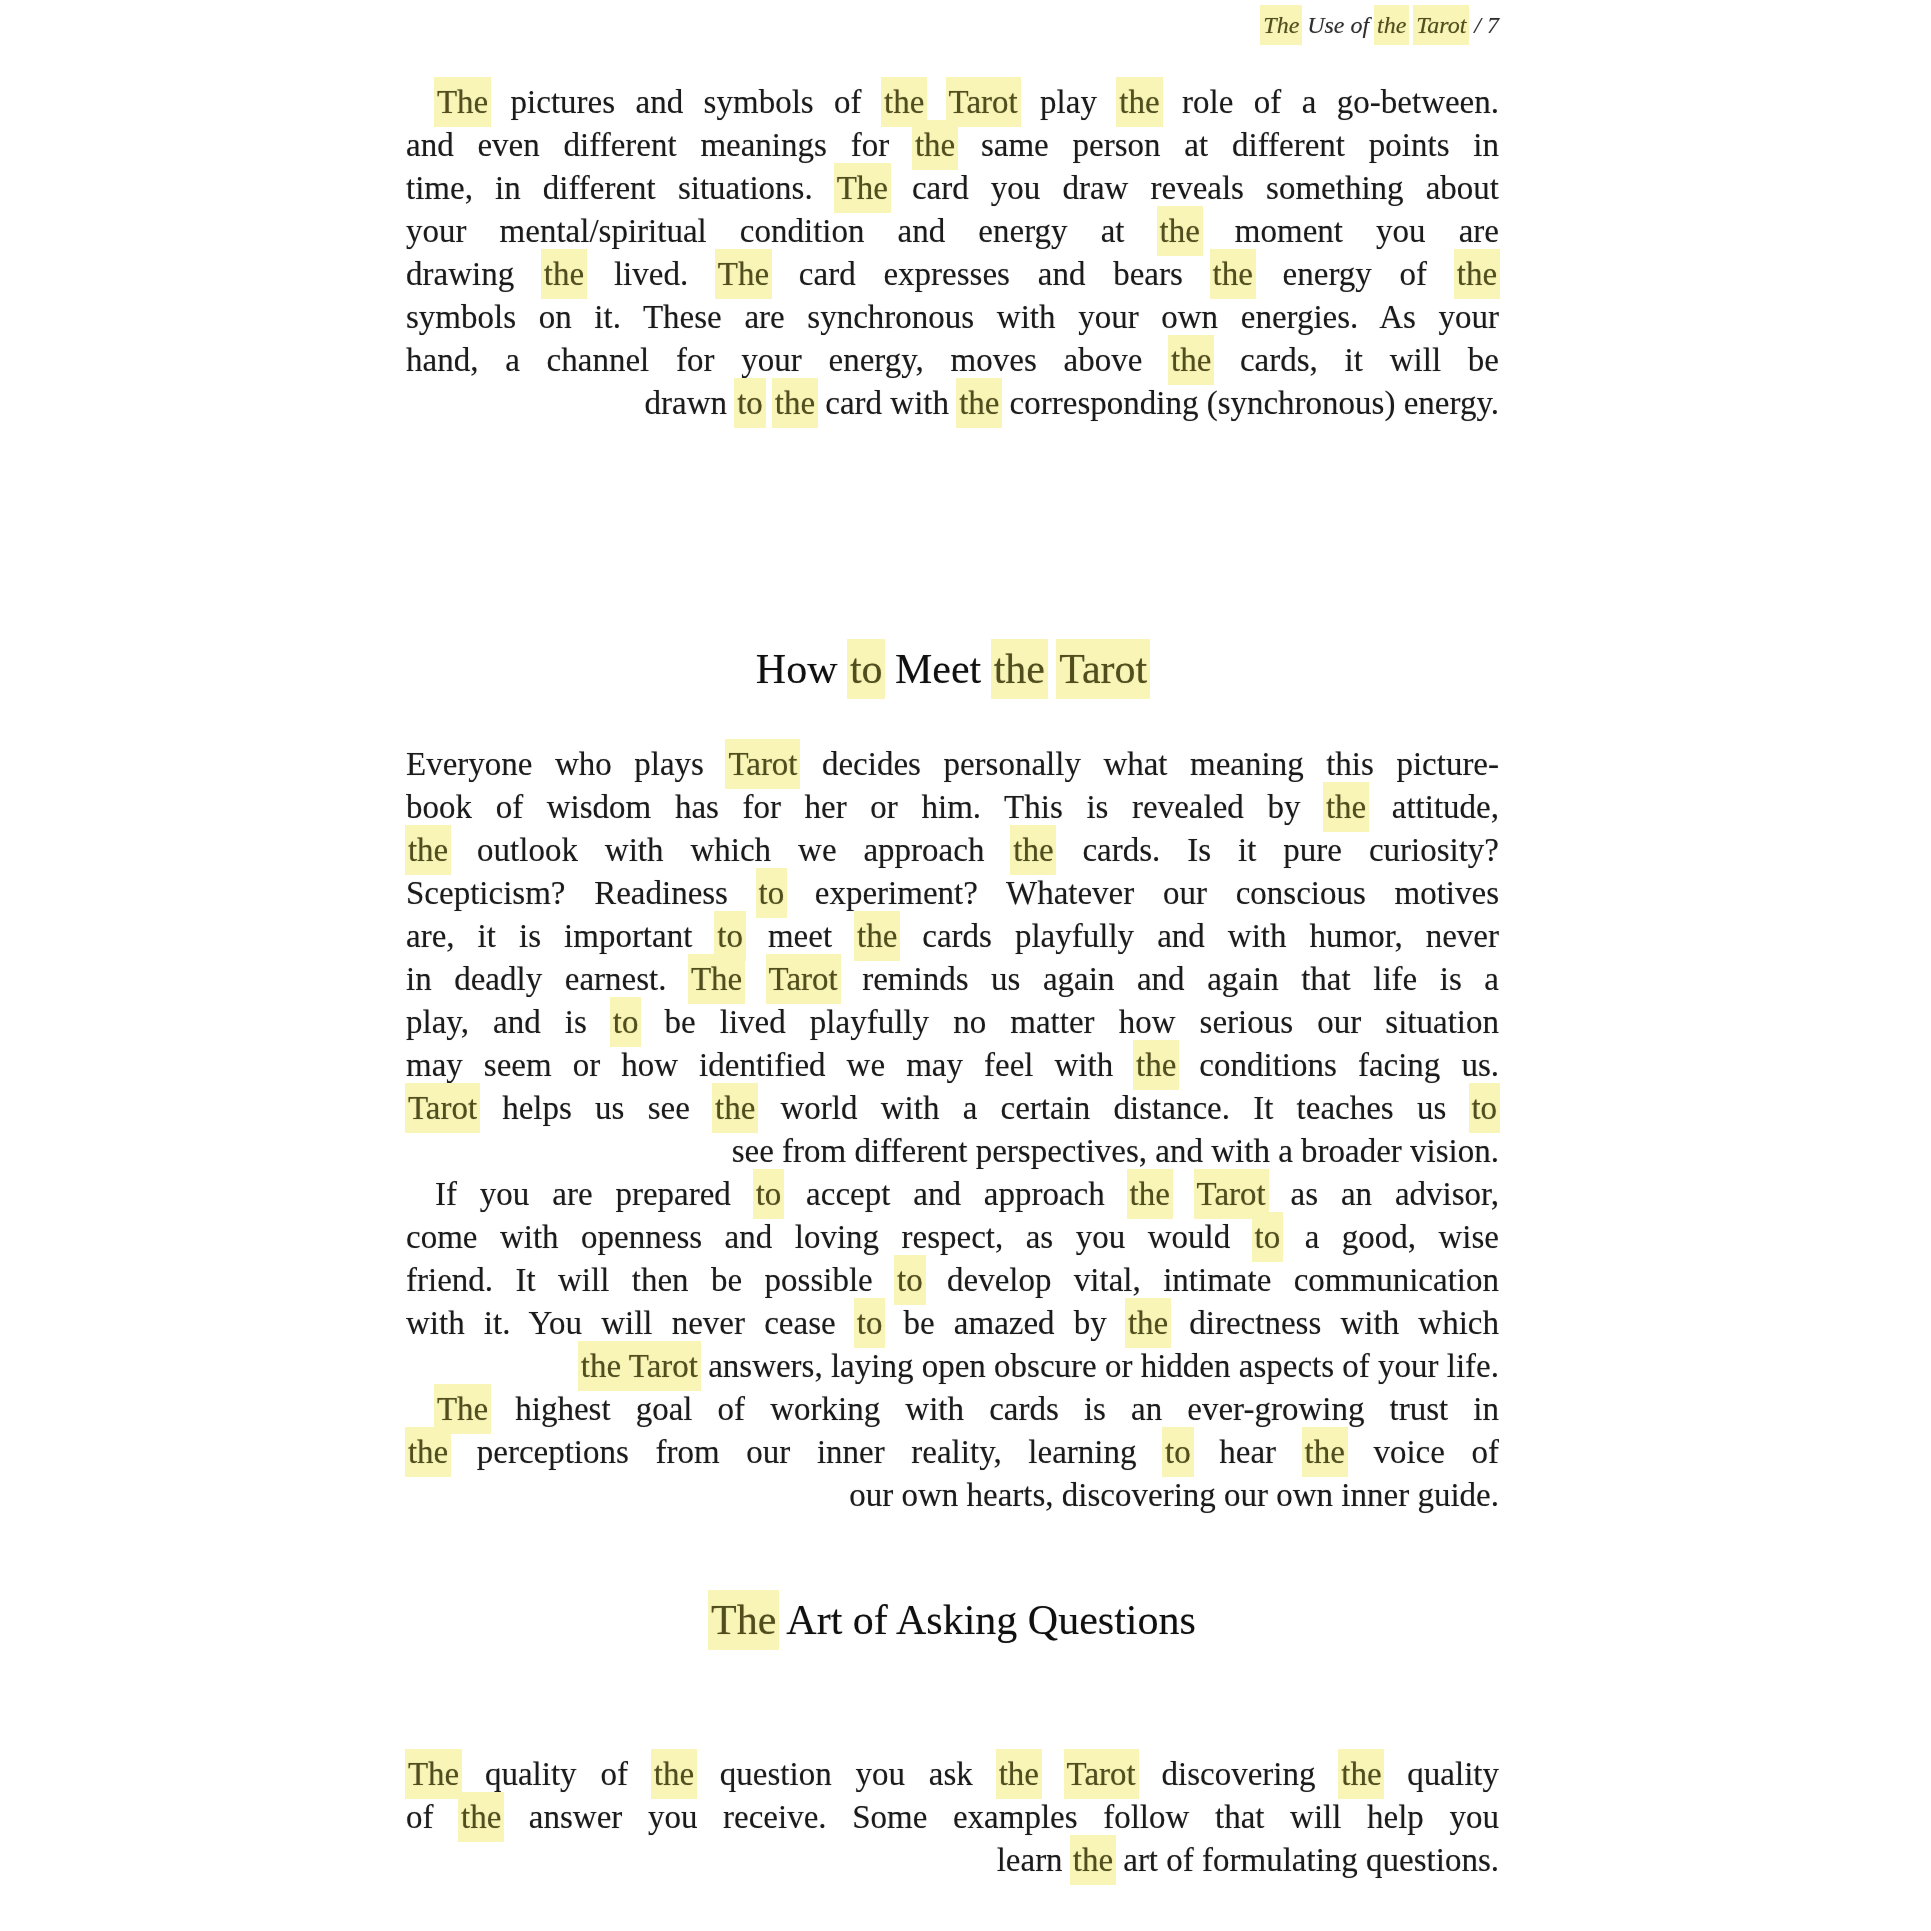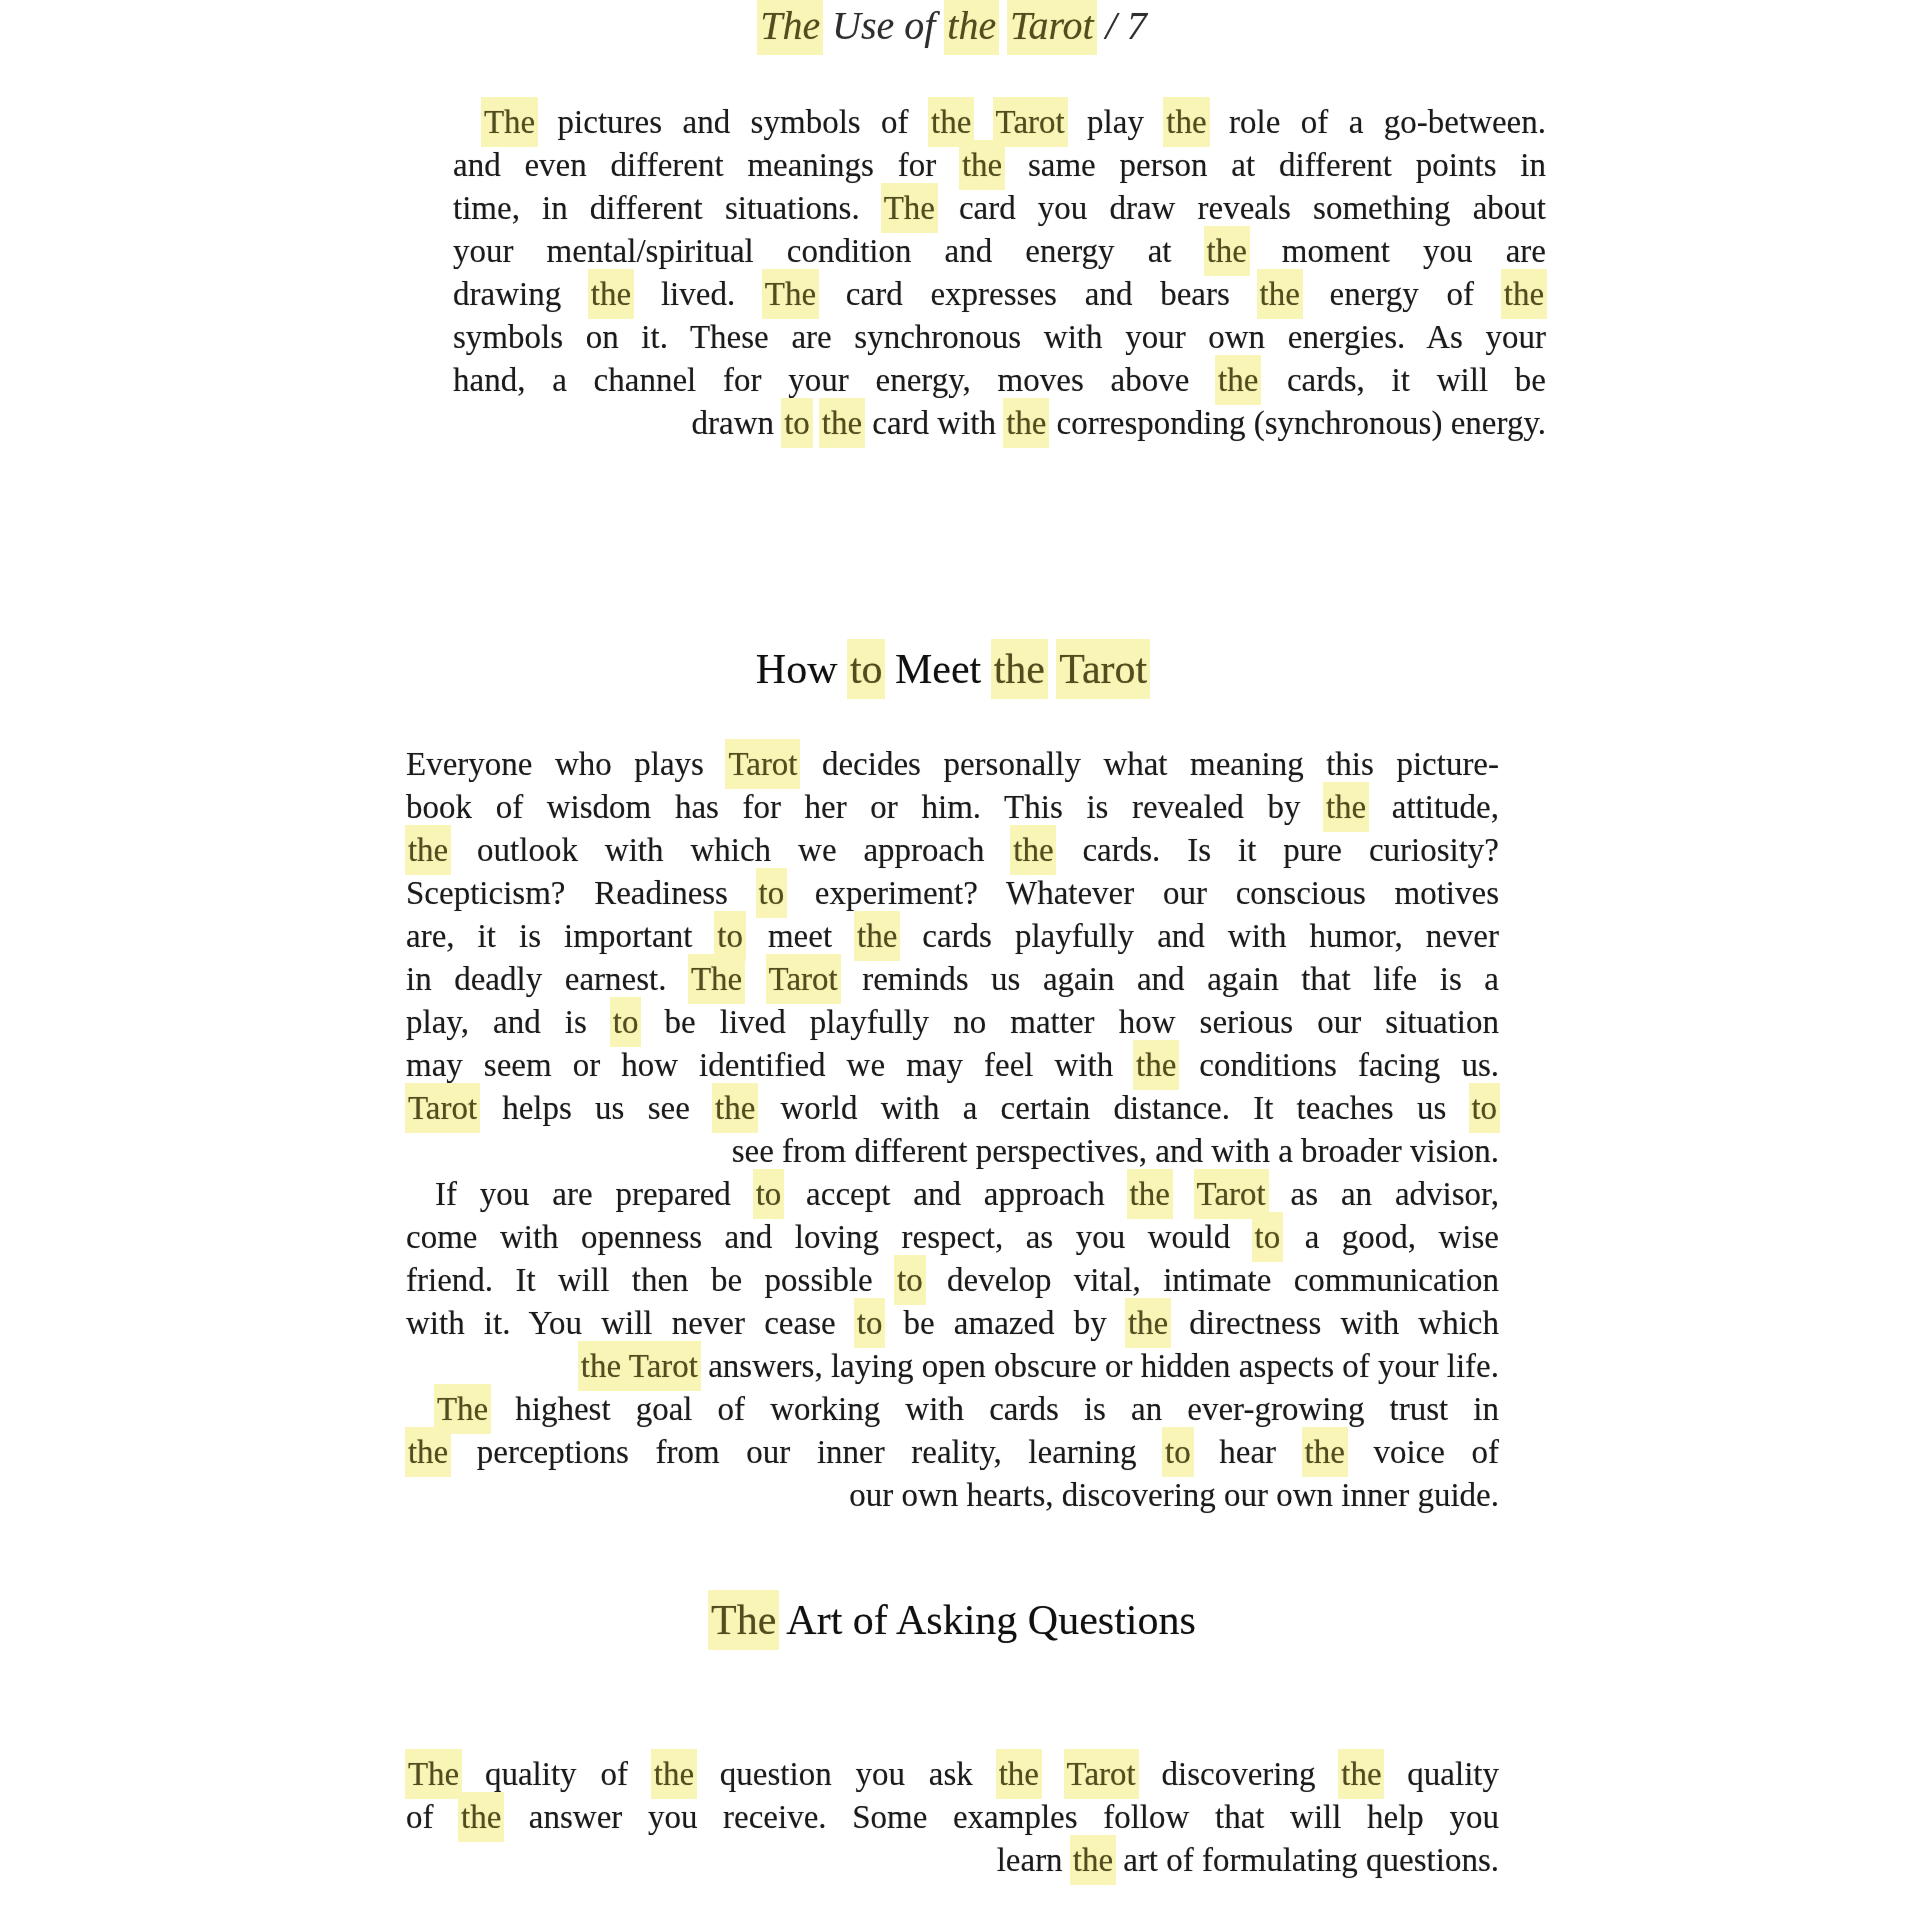--- a/index.html
+++ b/index.html
@@ -9,23 +9,23 @@
     background:#ffffff;
     font-family:"Liberation Serif", serif;
     color:var(--body-text,#1b1b1b);
     overflow:hidden;
   }
   .col{position:absolute;left:406px;width:1093px;}
 
   
   .running-head{top:3.9px;}
   .running-head .line{
-    font-size:40px;line-height:43px;height:43px;
+    font-size:24px;line-height:43px;height:43px;
     font-style:italic;
-    text-align:center;
+    text-align:right;
     color:var(--head-text,#2e2e2e);
     text-shadow:0 0 1px rgba(30,30,30,.35);
   }
 
   
   .body-block .line{
     font-size:33px;line-height:43px;height:43px;
     text-align:justify;text-align-last:justify;
     text-shadow:0 0 1px rgba(27,27,27,.4);
     white-space:normal;
@@ -35,21 +35,21 @@
 
   
   .heading .line{
     font-size:42px;line-height:58px;height:58px;
     text-align:center;text-align-last:auto;
     color:var(--heading-text,#101010);
     text-shadow:0 0 1px rgba(16,16,16,.35);
   }
 
   
-  .pos-para1{top:101px;margin-left:47px;}
+  .pos-para1{top:81px;}
   .pos-heading1{top:640px;}
   .pos-main{top:743px;}
   .pos-heading2{top:1591px;}
   .pos-para5{top:1753px;}
 
   
   .hl{
     background:var(--hl-bg,#f8f5b6);
     color:var(--hl-text,#524d1c);
     padding:6.8px 2.9px;

